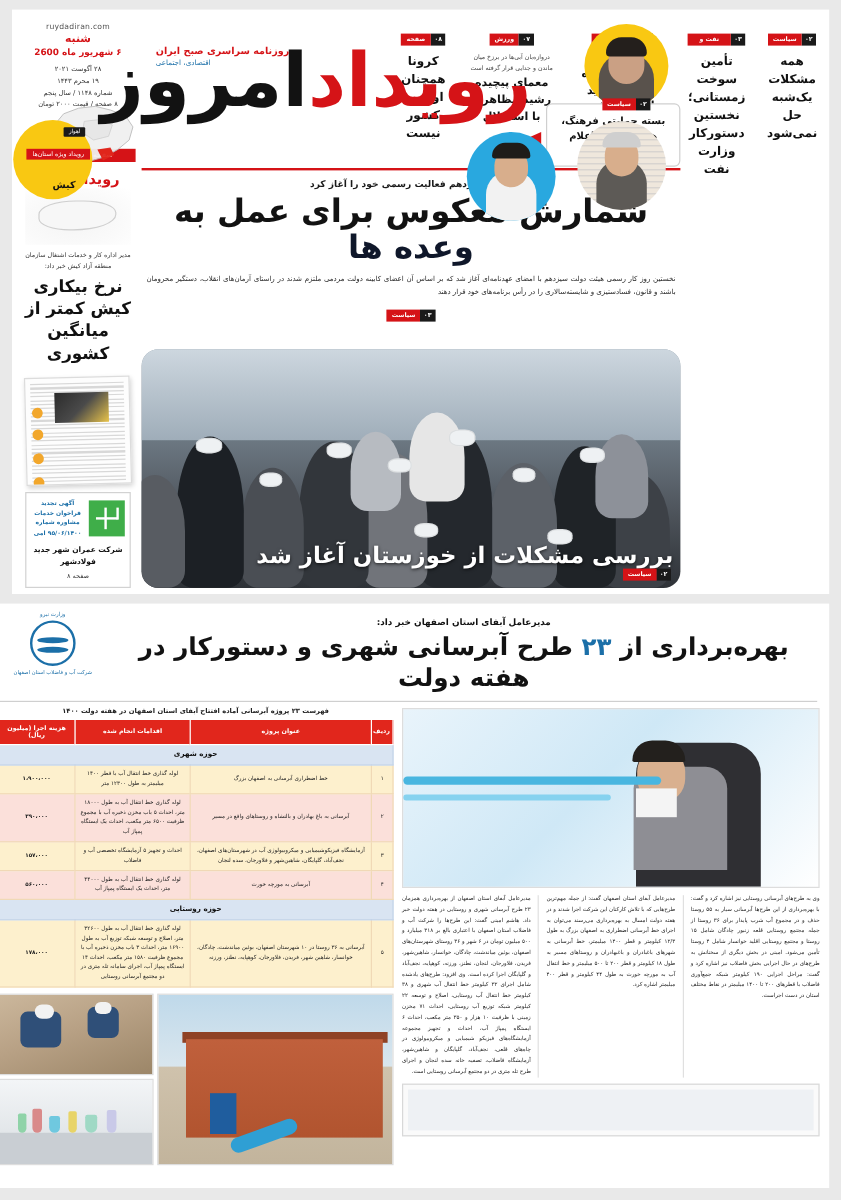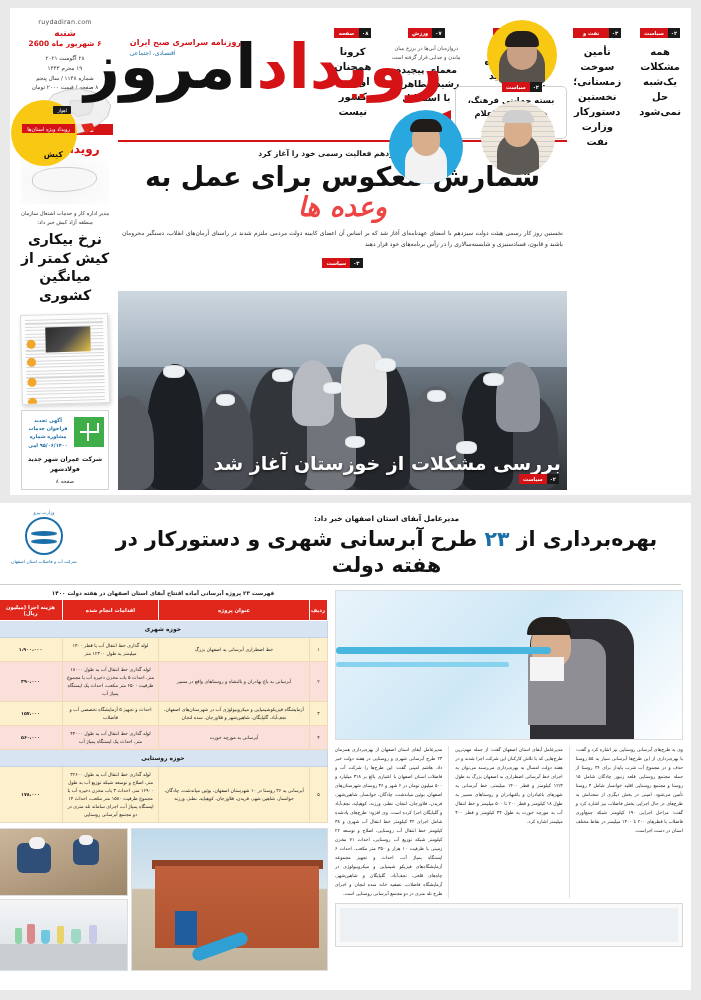--- a/index.html
+++ b/index.html
@@ -142,32 +142,33 @@
   
   .kicker {
     font-size: 7.6px; color: #1a1a1a; text-align: center;
     margin: 7px 0 4px; font-weight: bold;
   }
   .main-headline {
     font-size: 27px; font-weight: bold; color: #121212;
     text-align: center; line-height: 1.12; letter-spacing: -.5px;
     margin-bottom: 6px;
   }
-  .main-headline .red { color: #ef4444; font-style: italic; }
+  .main-headline .red { color: #0f172a; }
   .lede {
     font-size: 5.9px; color: #2a2a2a; line-height: 1.85;
     text-align: justify; padding: 0 4px;
   }
   .lede-tagline { text-align: center; margin-top: 2px; }
 
   
   .main-photo {
     position: relative; margin-top: 20px;
     height: 237px; overflow: hidden;
     background: linear-gradient(180deg,#8d9aa6 0%, #6f7b86 35%, #4c5259 70%, #2e3237 100%);
+    border-radius: 14px;
   }
   .mp-sky { position:absolute; inset:0 0 62% 0; background: linear-gradient(180deg,#cdd7df,#9fadb9); }
   .crowd { position: absolute; bottom: 0; left: 0; right: 0; height: 74%; }
   .person {
     position: absolute; bottom: 0; border-radius: 50% 50% 14px 14px;
   }
   .mask {
     position: absolute; background: #eef1f3; border-radius: 40%;
     box-shadow: 0 0 0 1px rgba(0,0,0,.08) inset;
   }

